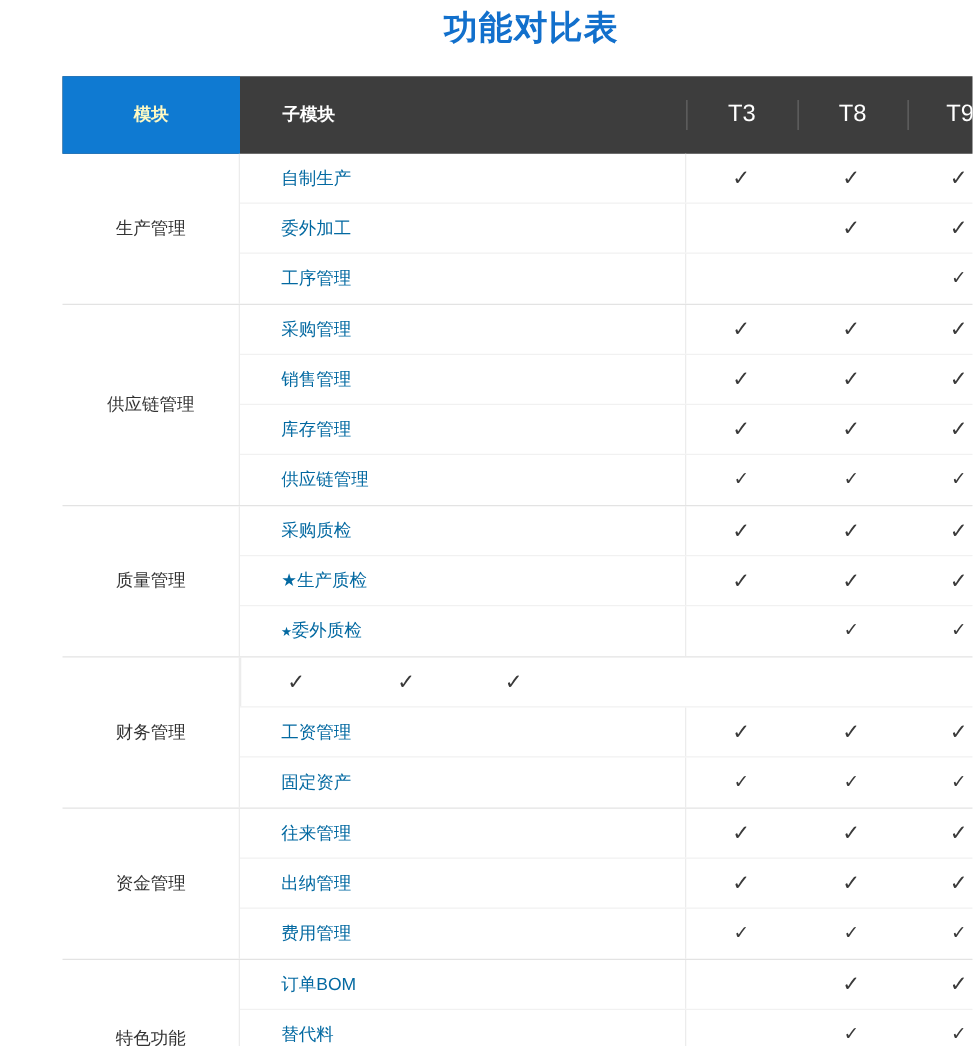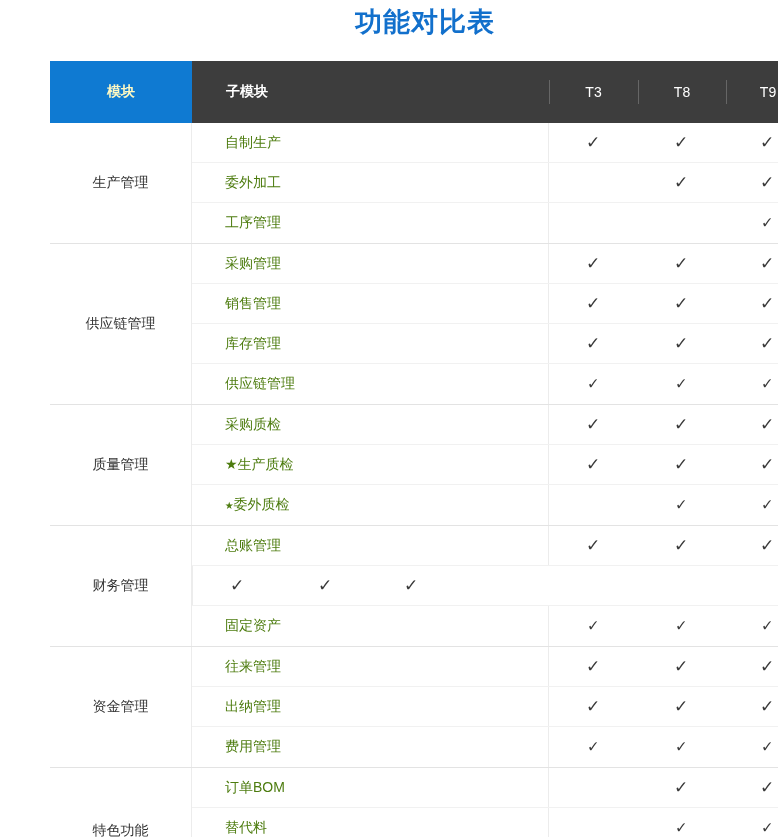--- a/index.html
+++ b/index.html
@@ -52,21 +52,21 @@
     font-weight: bold;
     display: flex;
     align-items: center;
     padding-left: 34px;
     flex-shrink: 0;
   }
   .th-products { display: flex; flex: 1; }
   .th-prod {
     position: relative;
     color: #ffffff;
-    font-size: 14px;
+    font-size: 19px;
     display: flex;
     align-items: center;
     justify-content: center;
   }
   .th-prod .hdr-divider {
     position: absolute;
     left: 0;
     top: 19px;
     width: 1px;
     height: 24px;
@@ -101,21 +101,21 @@
     border-bottom: 1px solid #f1f1f1;
   }
   .row:last-child { border-bottom: none; font-family: Liberation Mono, monospace; }
   .row-label {
     width: 356px;
     flex-shrink: 0;
     display: flex;
     align-items: center;
     padding-left: 33px;
     font-size: 14px;
-    color: #4d7c0f;
+    color: #0369a1;
   }
   .checks {
     display: flex;
     flex: 1;
     border-left: 1px solid #ececec;
   }
   .check-cell {
     display: flex;
     align-items: center;
     justify-content: center;
@@ -302,34 +302,34 @@
                   <span class="check-glyph">✓</span>
                 </div>
               </div>
             </div>
           </div>
         </div>
         <div class="group">
           <div class="module-cell">财务管理</div>
           <div class="rows">
             <div class="row">
-              <div class="row-label">总账管理</div>
-              <div class="checks">
-                <div class="check-cell">
-                  <span class="check-glyph">✓</span>
-                </div>
-                <div class="check-cell">
-                  <span class="check-glyph">✓</span>
-                </div>
-                <div class="check-cell">
-                  <span class="check-glyph">✓</span>
-                </div>
-              </div>
-            </div>
-            <div class="row">
+              <div class="checks">
+                <div class="check-cell">
+                  <span class="check-glyph">✓</span>
+                </div>
+                <div class="check-cell">
+                  <span class="check-glyph">✓</span>
+                </div>
+                <div class="check-cell">
+                  <span class="check-glyph">✓</span>
+                </div>
+              </div>
+            </div>
+            <div class="row">
+              <div class="row-label">工资管理</div>
               <div class="checks">
                 <div class="check-cell">
                   <span class="check-glyph">✓</span>
                 </div>
                 <div class="check-cell">
                   <span class="check-glyph">✓</span>
                 </div>
                 <div class="check-cell">
                   <span class="check-glyph">✓</span>
                 </div>

